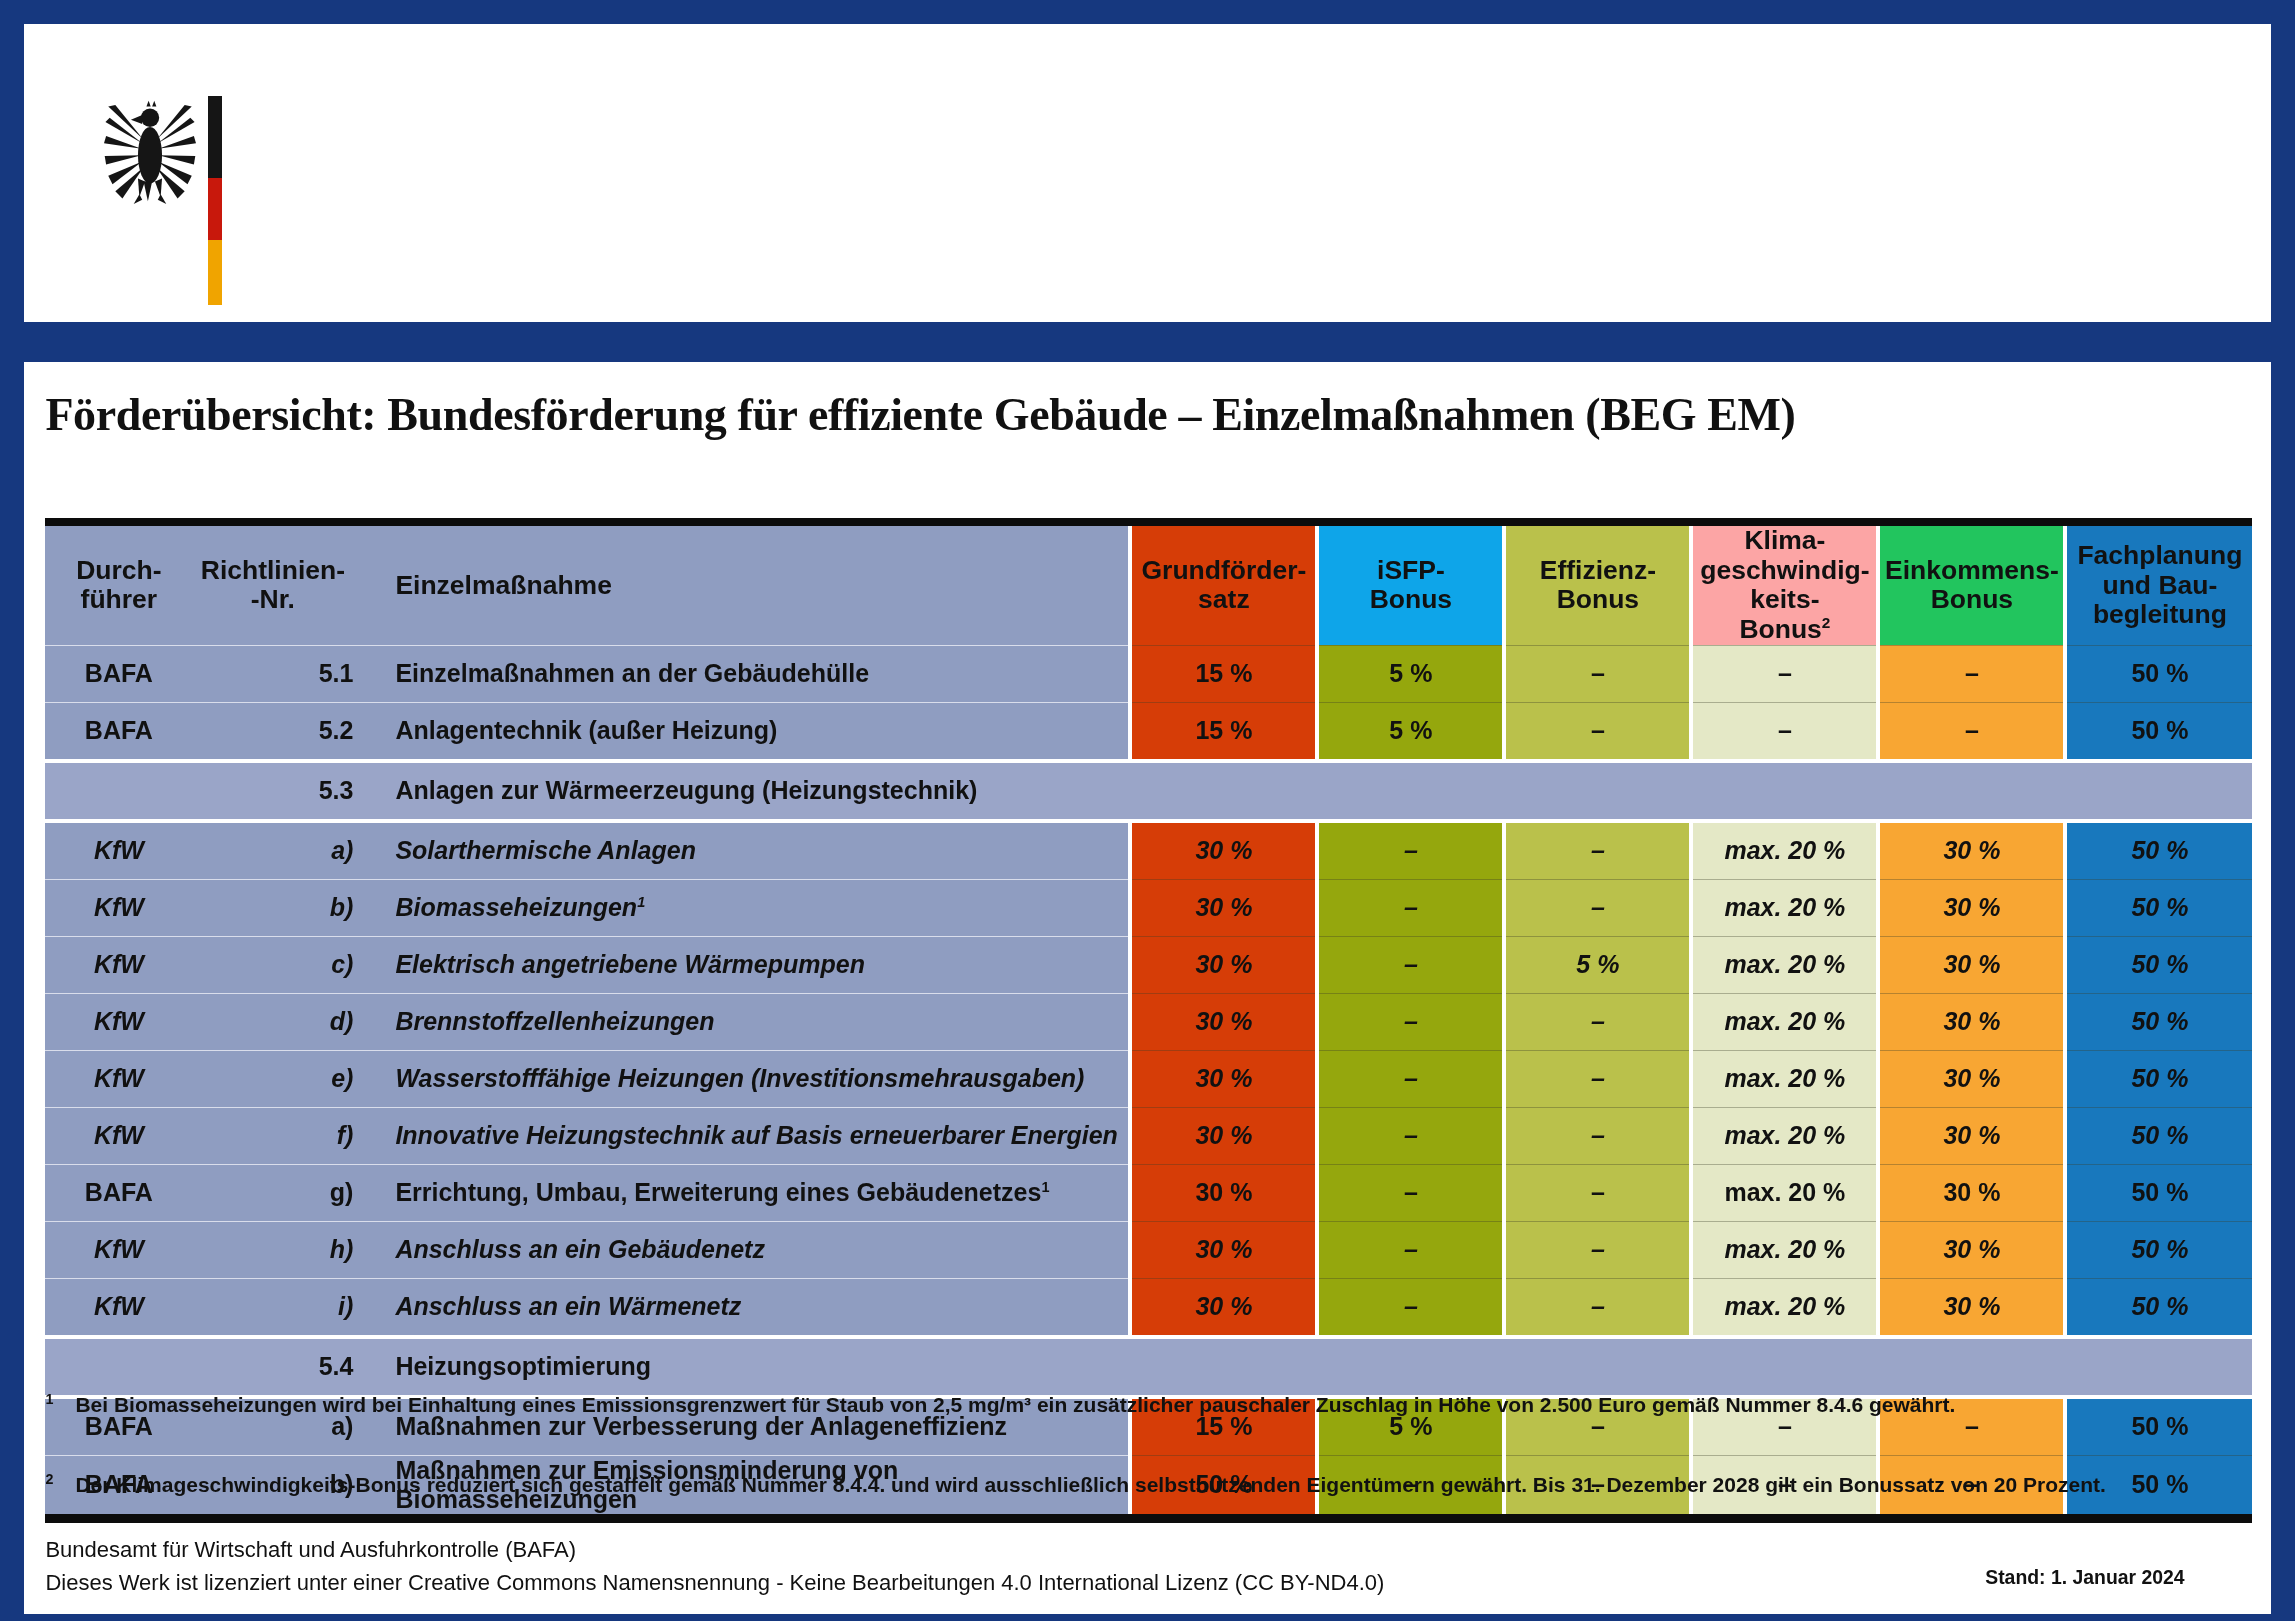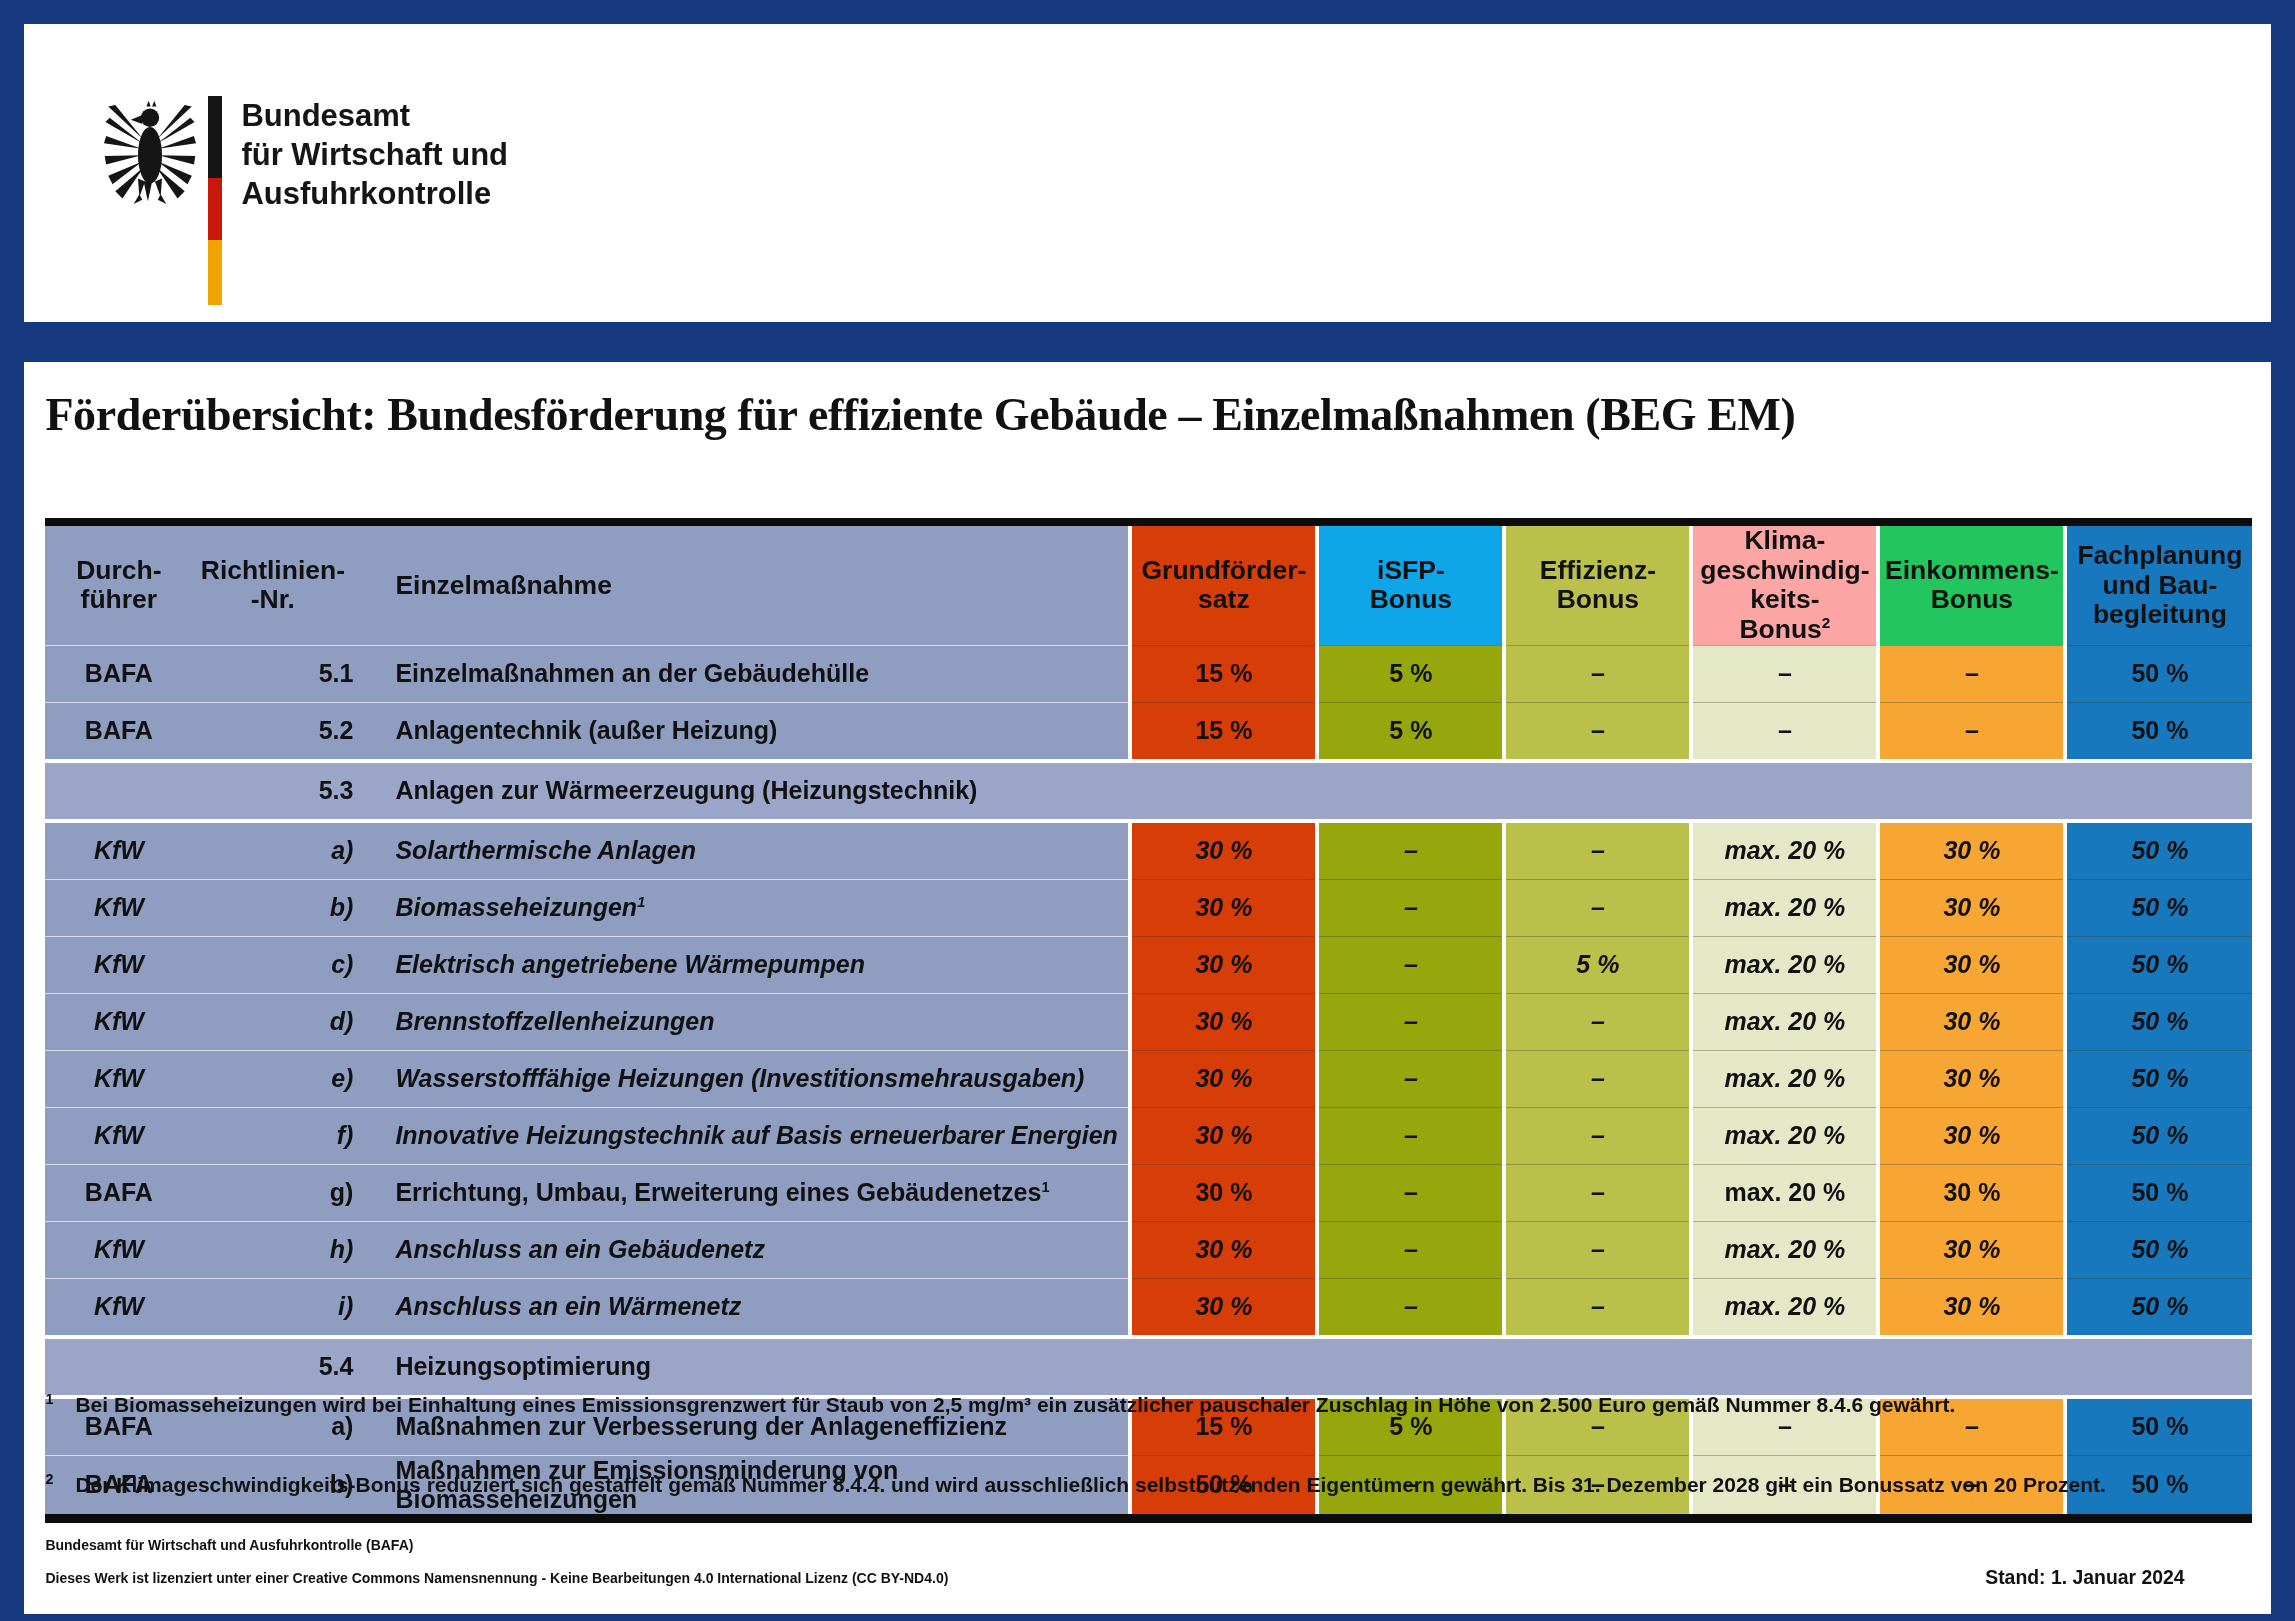--- a/index.html
+++ b/index.html
@@ -83,21 +83,21 @@
   }
   sup{font-size:58%;vertical-align:super;line-height:0;}
   
   .footnote{
     position:absolute;left:21px;
     font-size:21px;font-weight:700;white-space:nowrap;
   }
   .footnote sup{display:inline-block;width:30px;font-size:14.3px;}
   .fn-1{top:1031px;}
   .fn-2{top:1111px;}
-  .footer-line{position:absolute;left:21px;font-size:14px;font-weight:700;white-space:nowrap;}
+  .footer-line{position:absolute;left:21px;font-size:22px;font-weight:400;white-space:nowrap;}
   .fl-1{top:1175px;}
   .fl-2{top:1208px;}
   .stand{
     position:absolute;right:86px;top:1204px;
     font-size:19.4px;font-weight:700;white-space:nowrap;margin-left:37px;
   }
 </style>
 </head>
 <body>
 
@@ -134,23 +134,20 @@
 
         <path d="M50,150 l-8,14 12,-6 Z"></path>
         <path d="M80,150 l8,14 -12,-6 Z"></path>
       </g>
     </svg>
     <div class="stripe">
       <div class="s-black" style="background:#151515"></div>
       <div class="s-red" style="background:#c8180c"></div>
       <div class="s-gold" style="background:#f0a400"></div>
     </div>
-    <div class="agency pre">Bundesamt
-für Wirtschaft und
-Ausfuhrkontrolle</div>
   </div>
 
   <div class="main-box">
     <div class="doc-title">Förderübersicht: Bundesförderung für effiziente Gebäude – Einzelmaßnahmen (BEG EM)</div>
 
     <div class="tbl-wrap">
       <table class="foerder">
         <colgroup>
           <col class="w-exec">
             <col class="w-nr">

